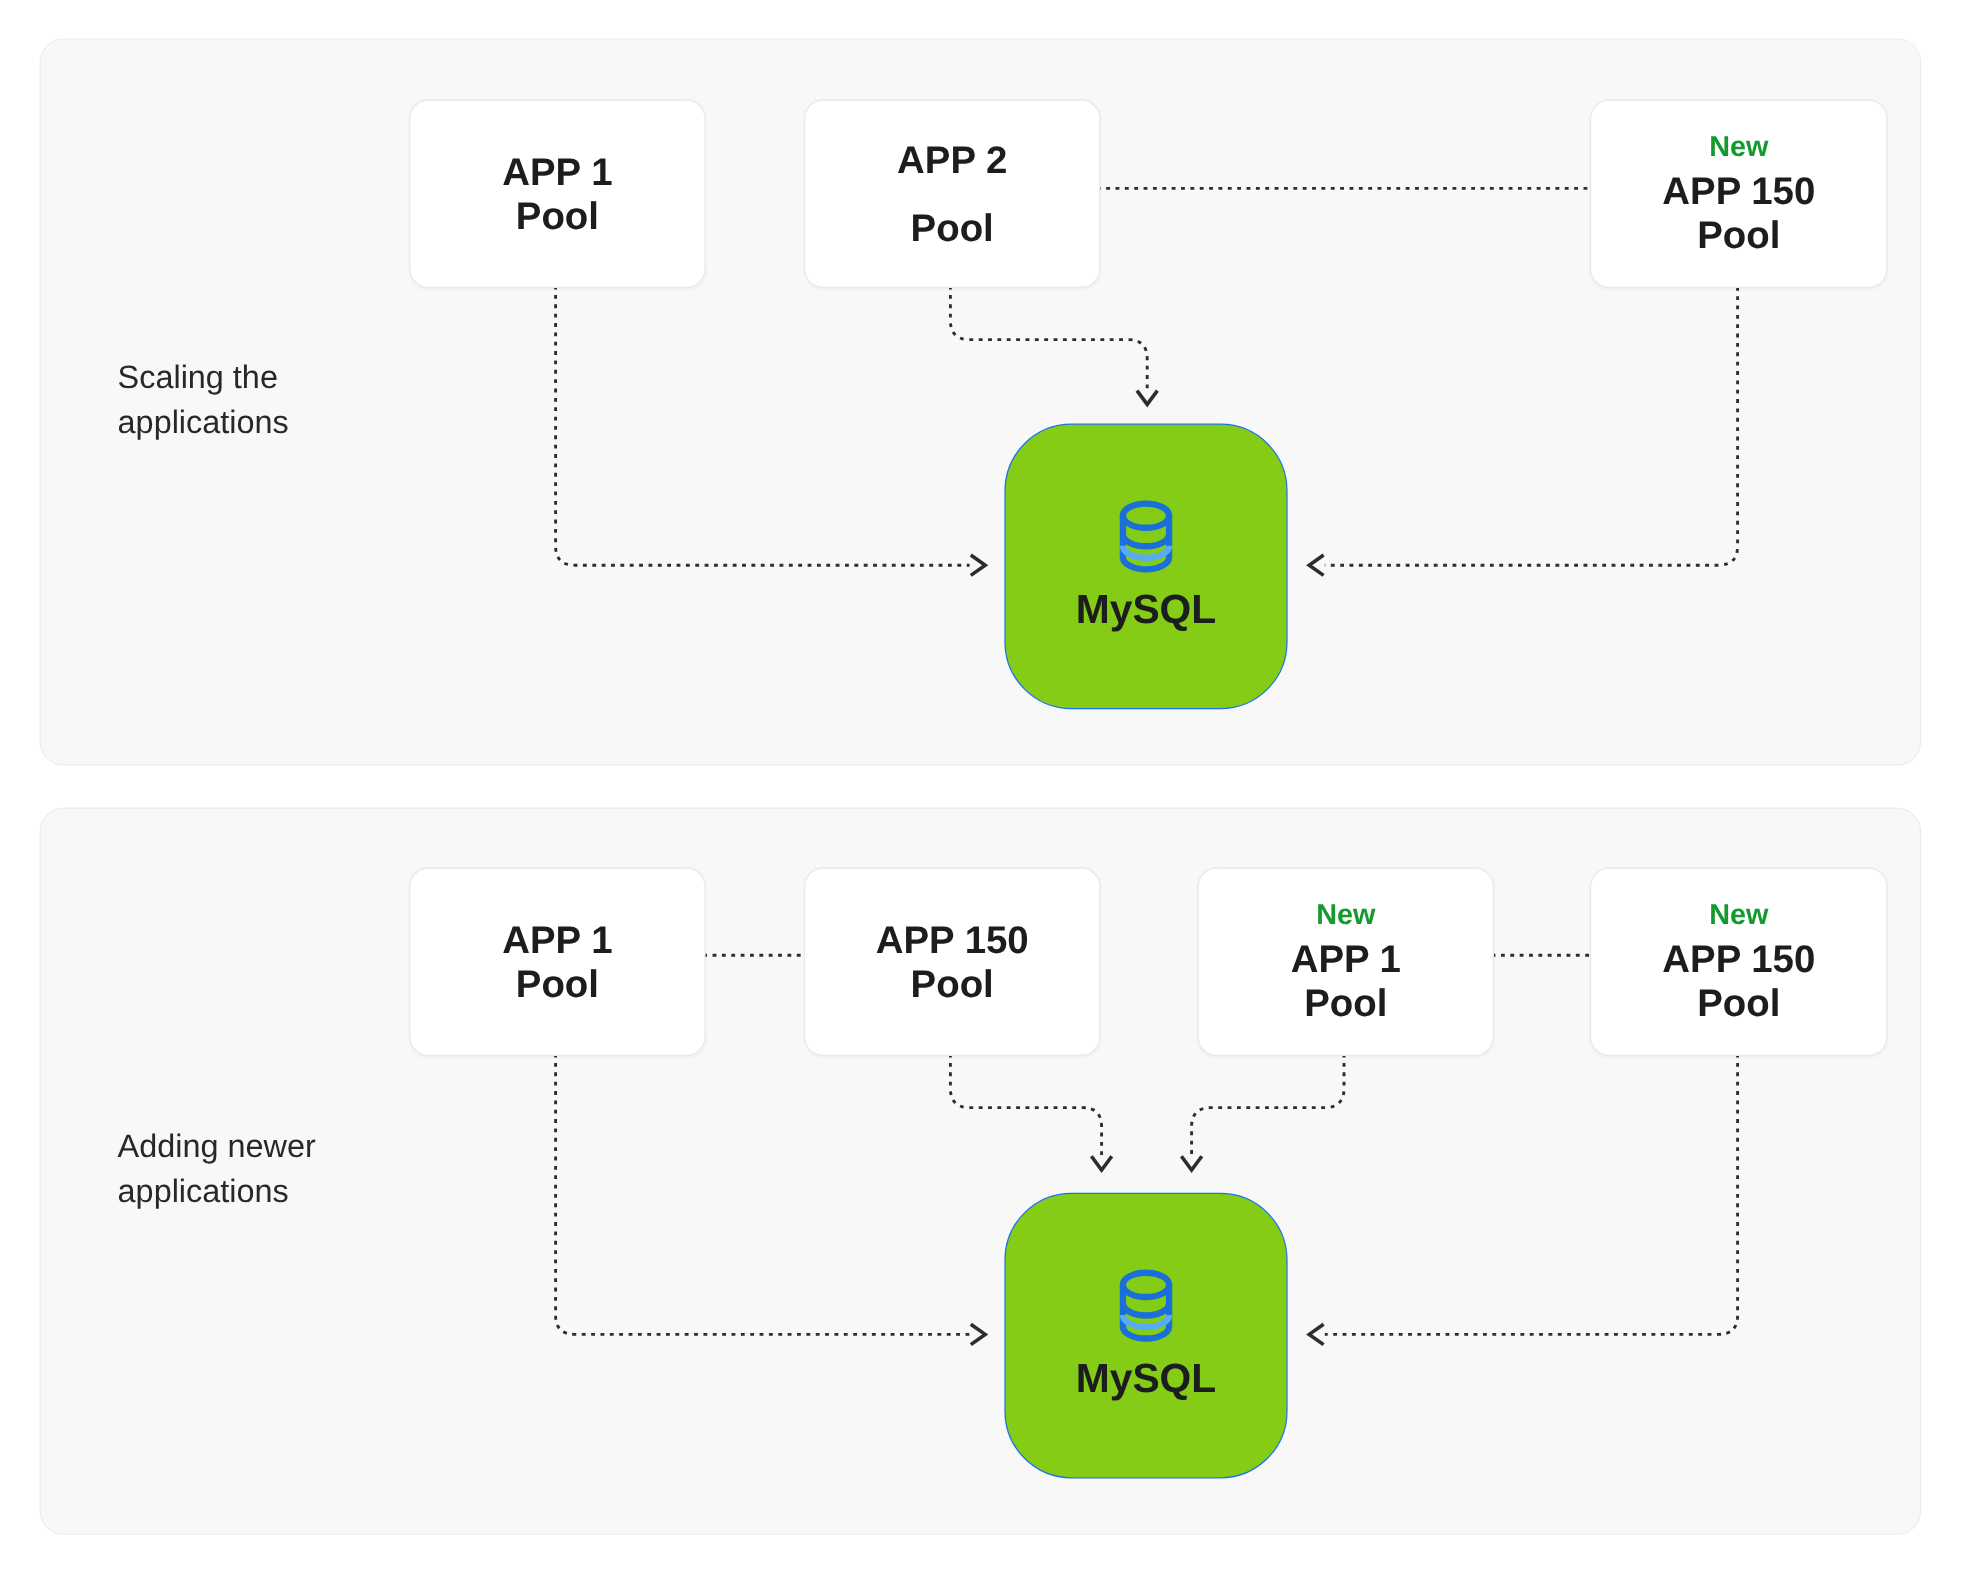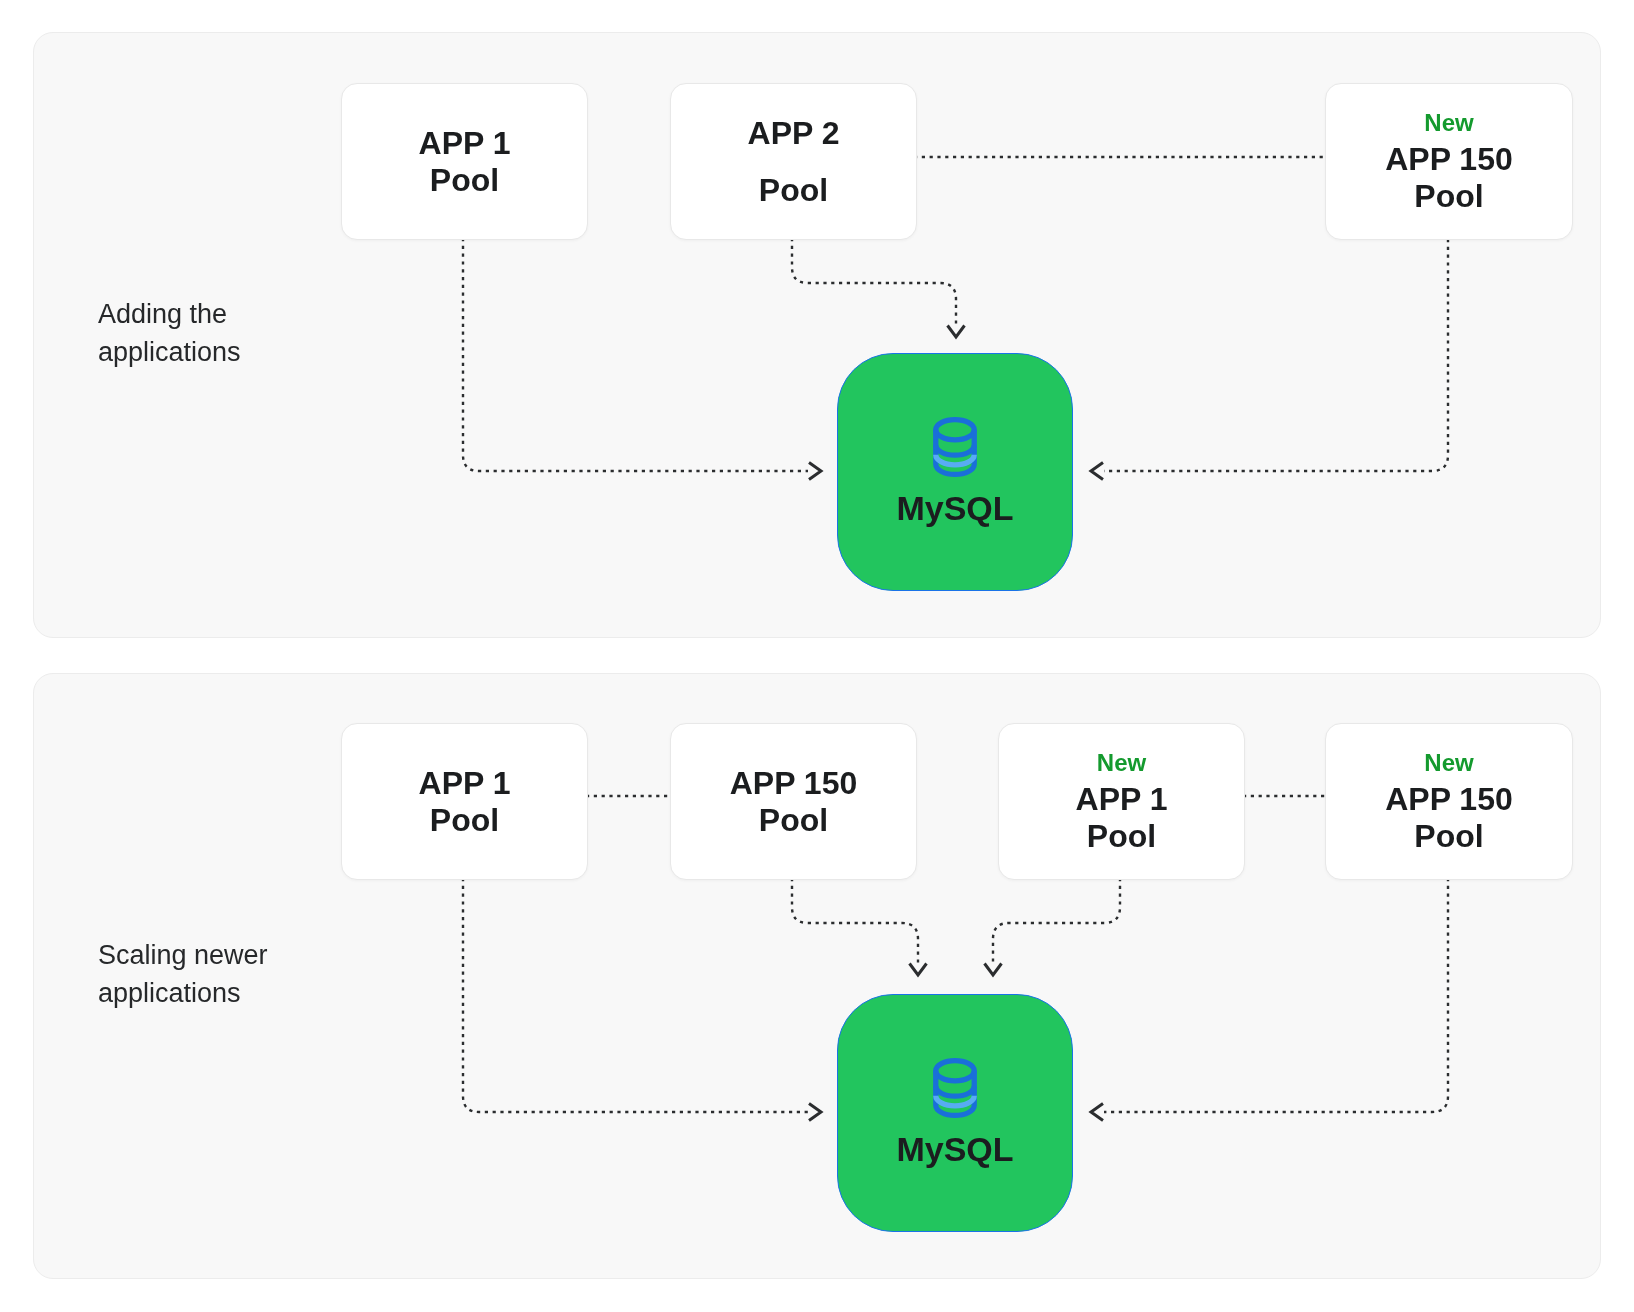--- a/index.html
+++ b/index.html
@@ -15,21 +15,21 @@
                font-size:27px;line-height:38px;color:#26282a;font-weight:400;}
 
   .app-box{position:absolute;width:245px;height:155px;background:#ffffff;
            border:1px solid #e8e8e8;border-radius:16px;
            box-shadow:0 1px 3px rgba(0,0,0,.04);
            display:flex;flex-direction:column;align-items:center;justify-content:center;}
   .app-box .badge{font-size:24px;line-height:30px;font-weight:700;color:#149a2e;margin-bottom:3px;}
   .app-box .l1,.app-box .l2{font-size:32px;line-height:37px;font-weight:700;color:#1b1d1f;text-align:right;}
 
   .db-box{position:absolute;left:803px;top:320px;width:234px;height:236px;
-          background:#22c55e;border:1.6px solid #1a73e8;border-radius:56px;
+          background:#84cc16;border:1.6px solid #1a73e8;border-radius:56px;
           display:flex;flex-direction:column;align-items:center;justify-content:center;gap:9px;}
   .db-label{font-size:34px;font-weight:700;color:#1b1d1f;}
 
   svg.wires{position:absolute;left:0;top:0;width:1566px;height:604px;pointer-events:none;}
   .wire{fill:none;stroke:#2b2d2f;stroke-width:2.4;stroke-dasharray:3.2 4.6;}
   .head{fill:none;stroke:#2b2d2f;stroke-width:3;}
 
   .dbicon{display:block;}
 </style>
 </head>
@@ -40,21 +40,21 @@
   <svg class="wires" viewBox="0 0 1566 604">
     <path class="wire" d="M880 124 H1291"></path>
     <path class="wire" d="M429 205 V422 Q429 438 445 438 H774"></path>
     <path class="head" d="M775 429.5 L787 438 L775 446.5"></path>
     <path class="wire" d="M758 205 V234 Q758 250 774 250 H906 Q922 250 922 266 V292"></path>
     <path class="head" d="M913.5 292.5 L922 304 L930.5 292.5"></path>
     <path class="wire" d="M1414 206 V422 Q1414 438 1398 438 H1070"></path>
     <path class="head" d="M1069 429.5 L1057 438 L1069 446.5"></path>
   </svg>
 
-  <div class="panel-title">Adding the applications</div>
+  <div class="panel-title">Scaling the applications</div>
 
   <div class="app-box" style="left:307px;top:50px;">
     <div class="l1">APP 1</div>
     <div class="l2">Pool</div>
   </div>
 
   <div class="app-box" style="left:636px;top:50px;gap:20px;">
     <div class="l1">APP 2</div>
     <div class="l2">Pool</div>
   </div>
@@ -84,21 +84,21 @@
     <path class="wire" d="M429 204 V422 Q429 438 445 438 H774"></path>
     <path class="head" d="M775 429.5 L787 438 L775 446.5"></path>
     <path class="wire" d="M758 204 V233 Q758 249 774 249 H868 Q884 249 884 265 V289"></path>
     <path class="head" d="M875.5 289.5 L884 301 L892.5 289.5"></path>
     <path class="wire" d="M1086 204 V233 Q1086 249 1070 249 H975 Q959 249 959 265 V289"></path>
     <path class="head" d="M950.5 289.5 L959 301 L967.5 289.5"></path>
     <path class="wire" d="M1414 204 V422 Q1414 438 1398 438 H1070"></path>
     <path class="head" d="M1069 429.5 L1057 438 L1069 446.5"></path>
   </svg>
 
-  <div class="panel-title">Scaling newer applications</div>
+  <div class="panel-title">Adding newer applications</div>
 
   <div class="app-box" style="left:307px;top:49px;">
     <div class="l1">APP 1</div>
     <div class="l2">Pool</div>
   </div>
 
   <div class="app-box" style="left:636px;top:49px;">
     <div class="l1">APP 150</div>
     <div class="l2">Pool</div>
   </div>

